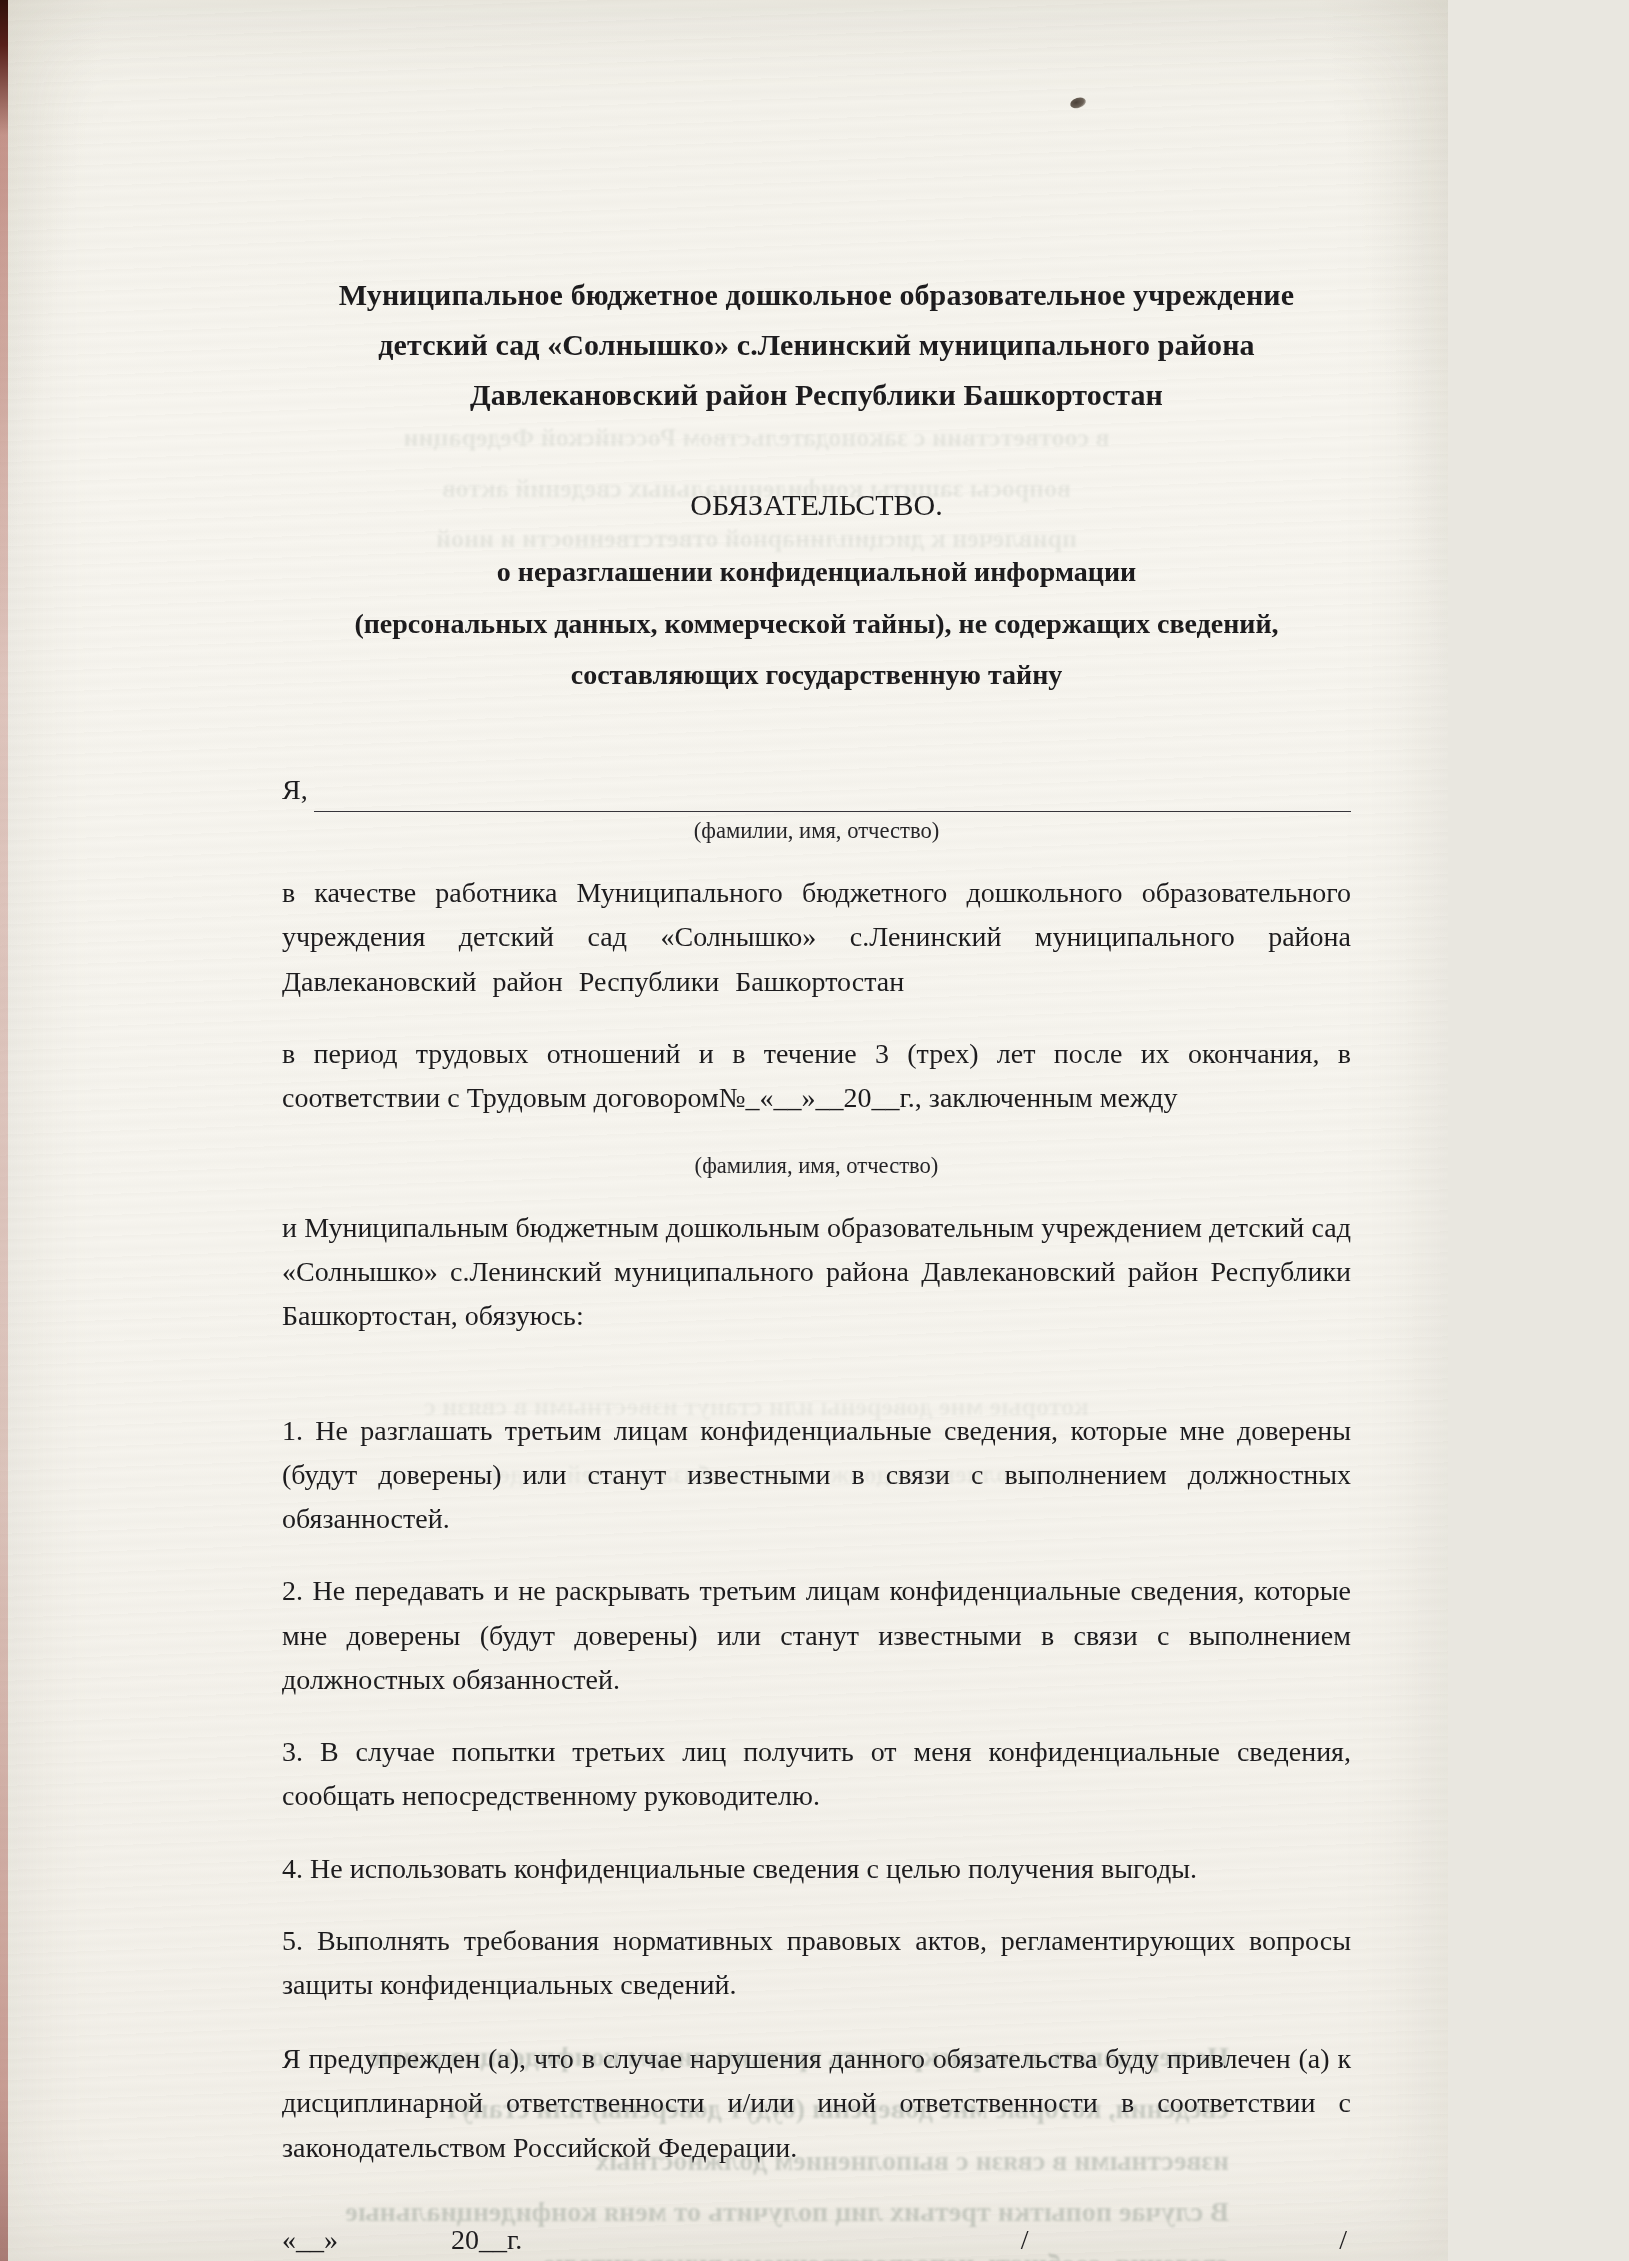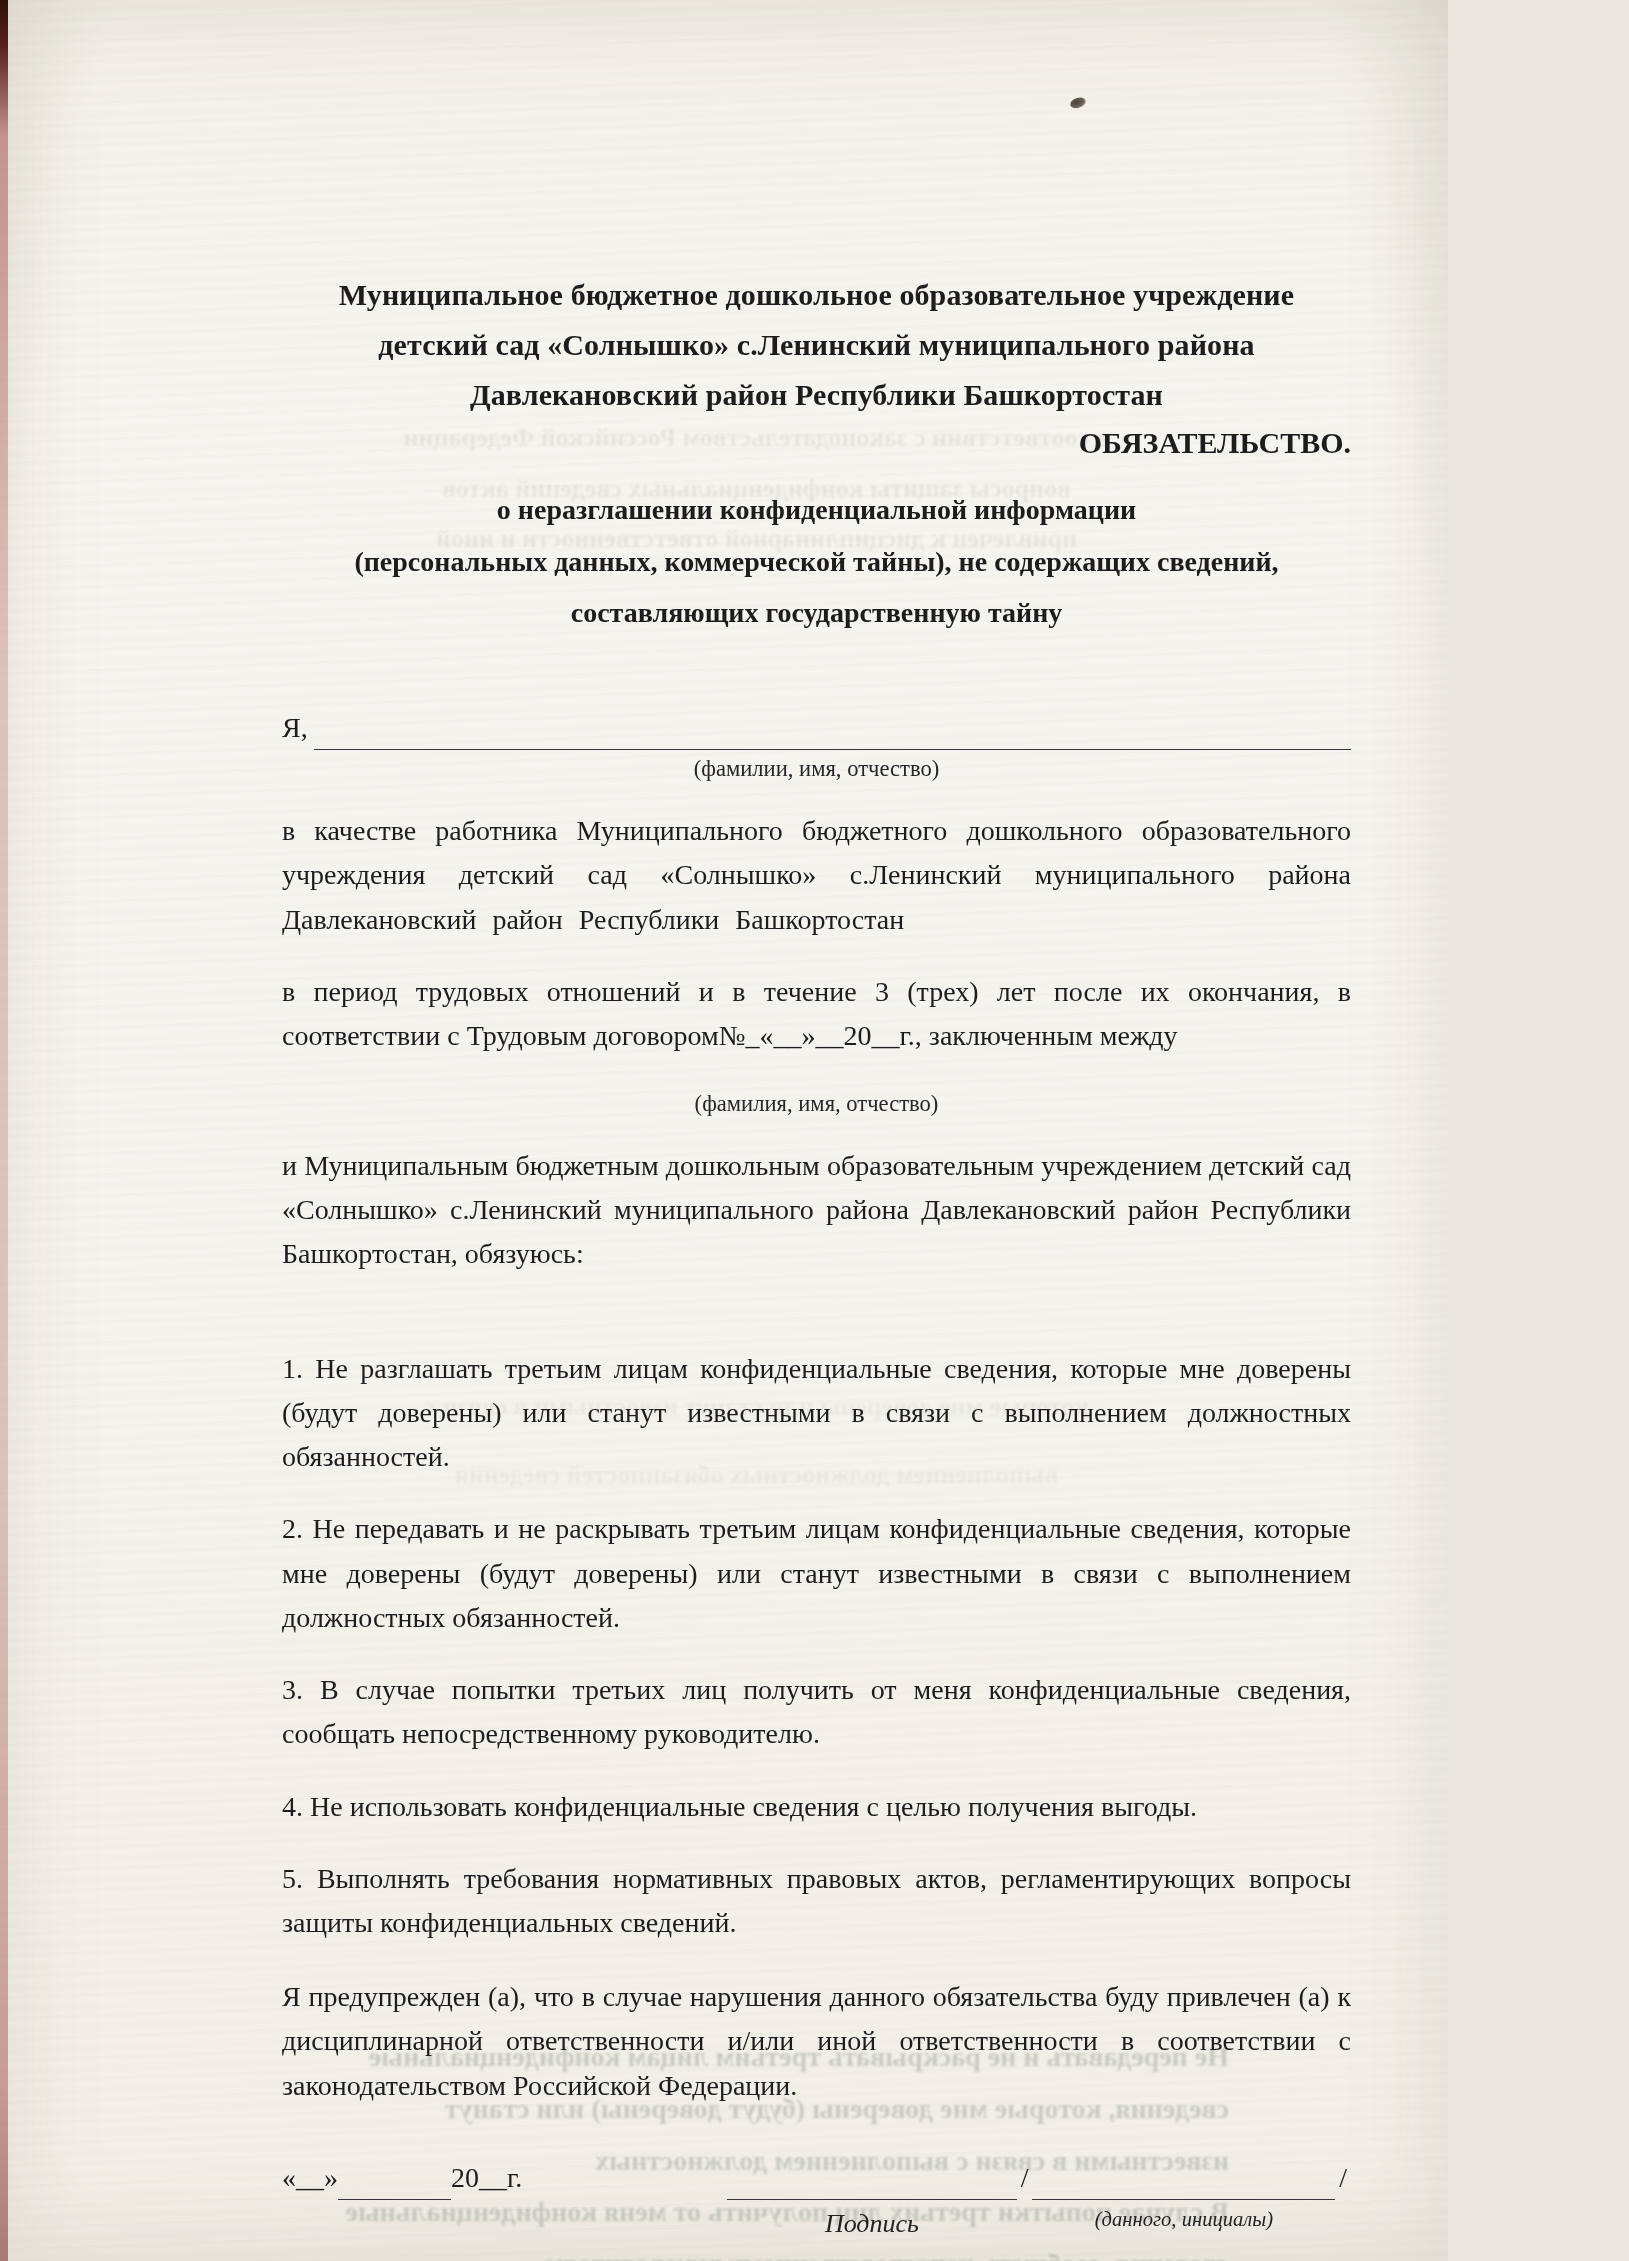--- a/index.html
+++ b/index.html
@@ -41,21 +41,22 @@
   .content {
     position: absolute; left: 282px; right: 97px; top: 270px;
     font-size: 28px; line-height: 1.58;
   }
   .header-block {
     text-align: center; font-weight: bold;
     font-size: 30px; line-height: 1.66;
     letter-spacing: 0.1px;
   }
   .doc-title {
-    text-align: right; font-weight: bold; font-size: 30px;
+    text-align: center; font-weight: normal; font-size: 30px;
+    margin-top: 62px;
   }
   .subtitle-block {
     text-align: center; font-weight: bold; font-size: 28px;
     line-height: 1.85; margin-top: 17px;
   }
   .fill-row { display: flex; align-items: flex-end; }
   .uline {
     border-bottom: 1.9px solid #36343a; height: 1.25em;
     box-sizing: border-box;
   }

